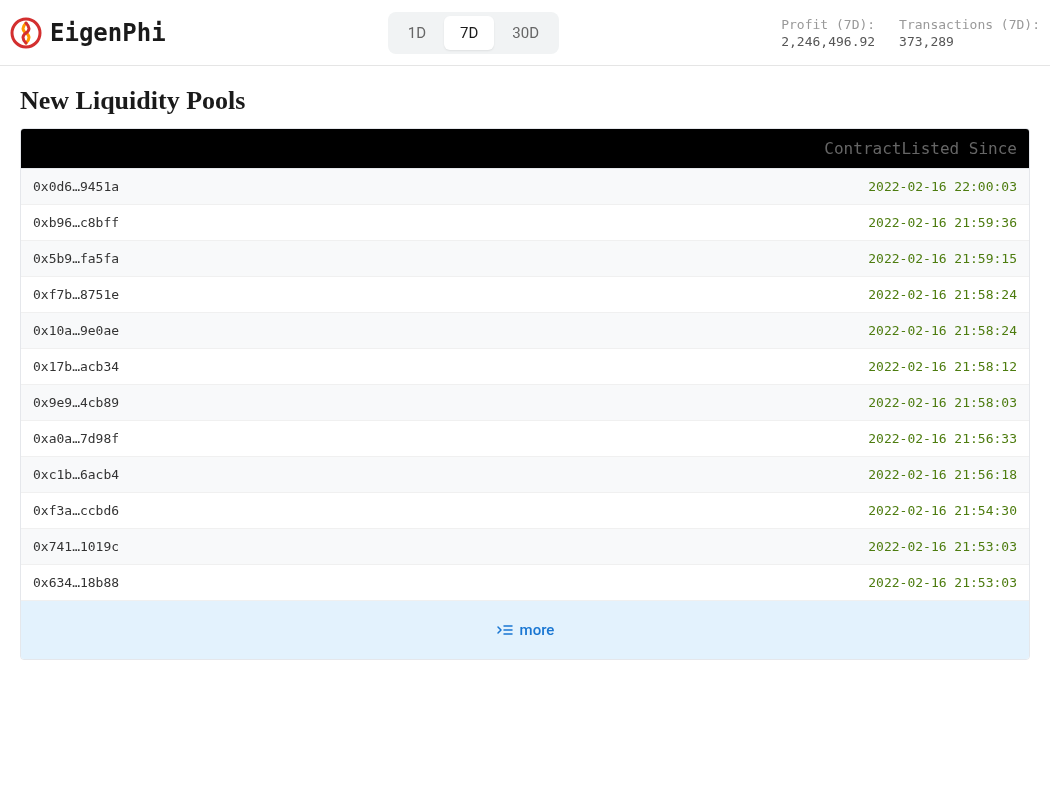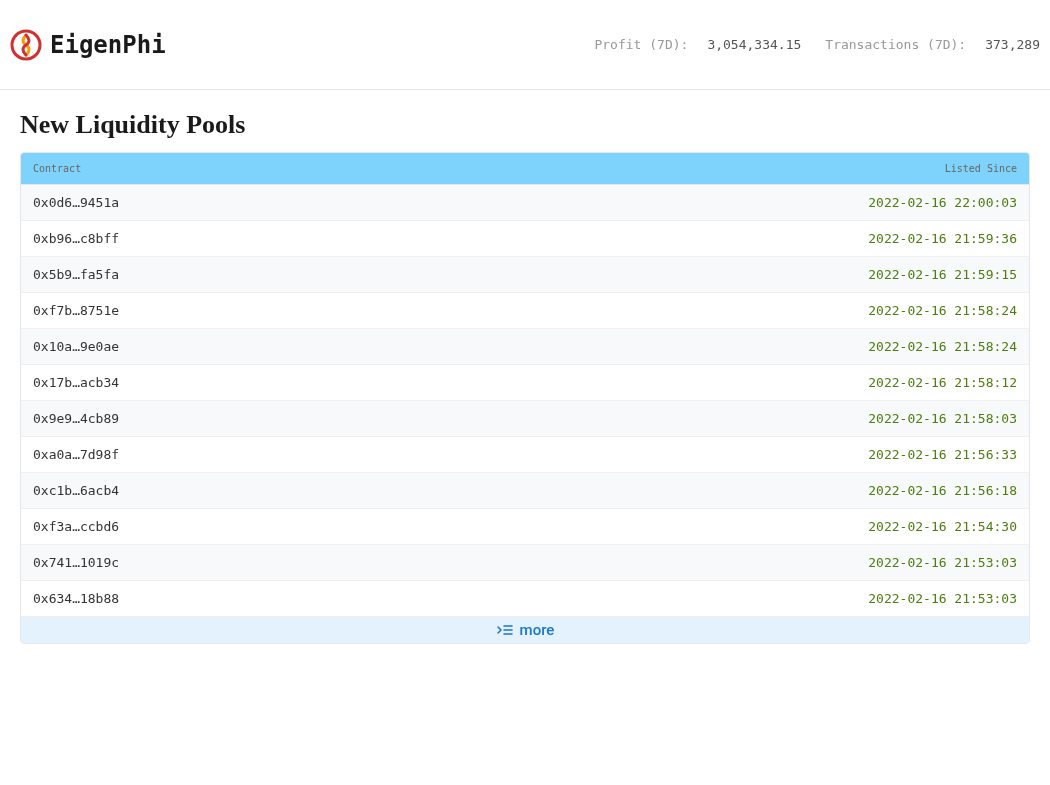--- a/index.html
+++ b/index.html
@@ -12,21 +12,21 @@
       background: #fff;
       color: #333;
       width: 1050px;
     }
     .header {
       display: flex;
       align-items: center;
       justify-content: space-between;
       padding: 12px 10px;
       border-bottom: 1px solid #e5e5e5;
-      height: 90px;
+      height: 66px;
     }
     .logo-section {
       display: flex;
       align-items: center;
       gap: 8px;
     }
     .logo-icon {
       width: 32px;
       height: 32px;
     }
@@ -59,21 +59,22 @@
       box-shadow: 0 1px 2px rgba(0,0,0,0.08);
     }
     .stats-section {
       display: flex;
       gap: 24px;
       font-family: ui-monospace, SFMono-Regular, "SF Mono", Consolas, monospace;
       font-size: 13px;
     }
     .stat-item {
       display: flex;
-      gap: 19px;
+      gap: 2px;
+      flex-direction: column;
     }
     .stat-label {
       color: #999;
     }
     .stat-value {
       color: #555;
       font-weight: 500;
     }
     .main-content {
       padding: 20px;
@@ -85,28 +86,28 @@
       color: #1a1a1a;
       margin-bottom: 12px;
     }
     .table-container {
       border: 1px solid #e5e7eb;
       border-radius: 4px;
       overflow: hidden;
     }
     .table-header {
       display: flex;
-      justify-content: space-between;
+      justify-content: flex-end;
       padding: 10px 12px;
       font-family: ui-monospace, SFMono-Regular, "SF Mono", Consolas, monospace;
-      font-size: 10px;
+      font-size: 16px;
       color: #666;
       font-weight: 500;
       border-bottom: 1px solid #e5e7eb;
-      background: #7dd3fc;
+      background: #000000;
     }
     .table-row {
       display: flex;
       justify-content: space-between;
       align-items: center;
       padding: 10px 12px;
       font-family: ui-monospace, SFMono-Regular, "SF Mono", Consolas, monospace;
       font-size: 13px;
       border-bottom: 1px solid #f0f0f0;
     }
@@ -120,21 +121,21 @@
       color: #333;
     }
     .date-cell {
       color: #4d7c0f;
     }
     .more-button {
       display: flex;
       align-items: center;
       justify-content: center;
       gap: 6px;
-      padding: 4px;
+      padding: 20px;
       background: #e3f2fd;
       color: #1976d2;
       font-size: 15px;
       font-weight: 500;
       cursor: pointer;
       border: none;
       width: 100%;
       font-family: inherit;
     }
     .more-icon {
@@ -152,25 +153,30 @@
     <span class="logo-icon">
       <svg viewBox="0 0 32 32" width="32" height="32">
         <circle cx="16" cy="16" r="14" fill="none" stroke="#d32f2f" stroke-width="3"></circle>
         <path d="M 16 6 Q 10 12 16 16 Q 22 20 16 26" fill="none" stroke="#ff9800" stroke-width="3" stroke-linecap="round"></path>
         <path d="M 16 6 Q 22 12 16 16 Q 10 20 16 26" fill="none" stroke="#d32f2f" stroke-width="3" stroke-linecap="round"></path>
       </svg>
     </span>
     <span class="logo-text">EigenPhi</span>
   </div>
 
+  <div class="time-tabs">
+    <button class="time-tab">1D</button>
+    <button class="time-tab active">7D</button>
+    <button class="time-tab">30D</button>
+  </div>
 
   <div class="stats-section">
     <div class="stat-item">
       <span class="stat-label">Profit (7D):</span>
-      <span class="stat-value">3,054,334.15</span>
+      <span class="stat-value">2,246,496.92</span>
     </div>
     <div class="stat-item">
       <span class="stat-label">Transactions (7D):</span>
       <span class="stat-value">373,289</span>
     </div>
   </div>
 </div>
 
 <div class="main-content">
   <h2 class="section-title">New Liquidity Pools</h2>

